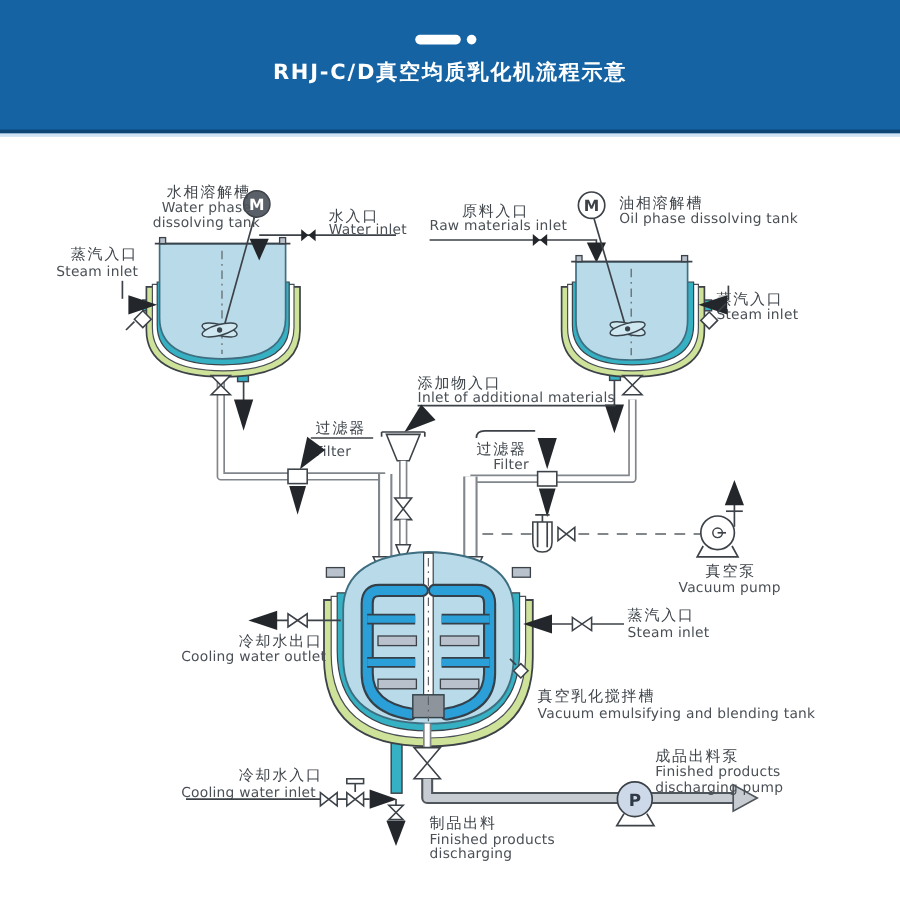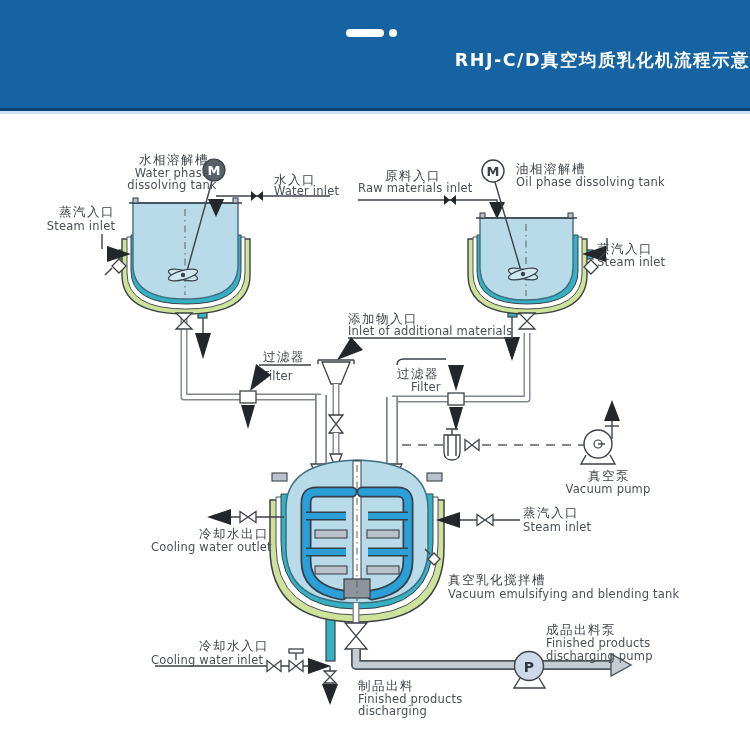--- a/index.html
+++ b/index.html
@@ -3,21 +3,21 @@
 <meta charset="utf-8">
 <style>
   html,body{margin:0;padding:0;background:#ffffff;width:750px;height:750px;overflow:hidden;
     font-family:"DejaVu Sans","Liberation Sans",sans-serif;}
   .page{position:relative;width:750px;height:750px;background:#fff;}
   .header{position:relative;height:108px;background:#1563a2;border-bottom:3px solid #0c4474;}
   .header-glow{height:3px;background:#cfe2f3;}
   .deco{position:absolute;left:346px;top:29px;height:8px;}
   .deco-bar{display:inline-block;width:38px;height:8px;border-radius:4px;background:#fff;vertical-align:top;}
   .deco-dot{display:inline-block;width:8px;height:8px;border-radius:50%;background:#fff;margin-left:5px;vertical-align:top;}
-  .title{position:absolute;left:0;right:0;top:48px;text-align:right;color:#ffffff;
+  .title{position:absolute;left:0;right:0;top:48px;text-align:center;color:#ffffff;
     font-size:17.5px;letter-spacing:1.5px;font-weight:600;}
   svg{display:block;}
   .zh{font-size:12.5px;letter-spacing:1.5px;fill:#3e444a;}
   .en{font-size:11.5px;fill:#4a5056;letter-spacing:0.2px;}
   .mid{text-anchor:middle;}
   .thin{stroke:#3c4248;stroke-width:1.4;fill:none;}
   .cl{stroke:#5b6167;stroke-width:1;fill:none;stroke-dasharray:7,4,1.5,4;}
   .pipeO{stroke:#80868c;stroke-width:7;fill:none;stroke-linejoin:round;stroke-linecap:butt;}
   .pipeI{stroke:#ffffff;stroke-width:4.2;fill:none;stroke-linejoin:round;stroke-linecap:butt;}
   .pipe2O{stroke:#80868c;stroke-width:12;fill:none;}

